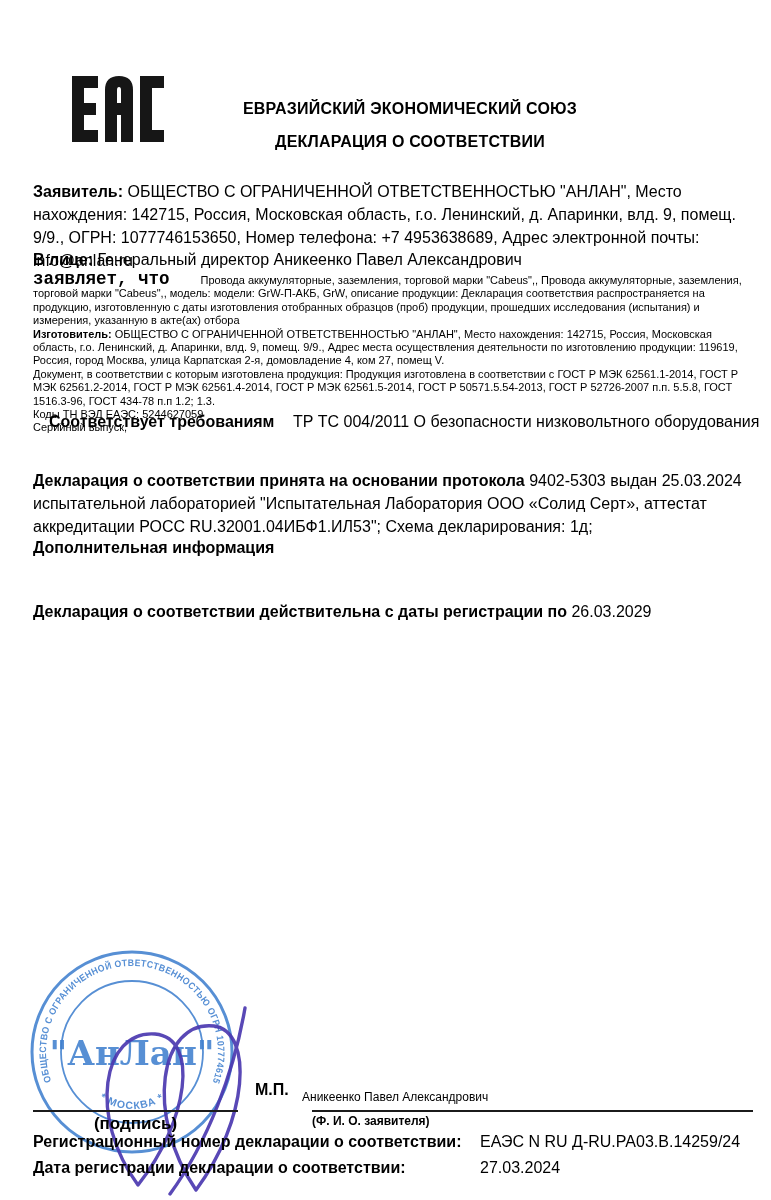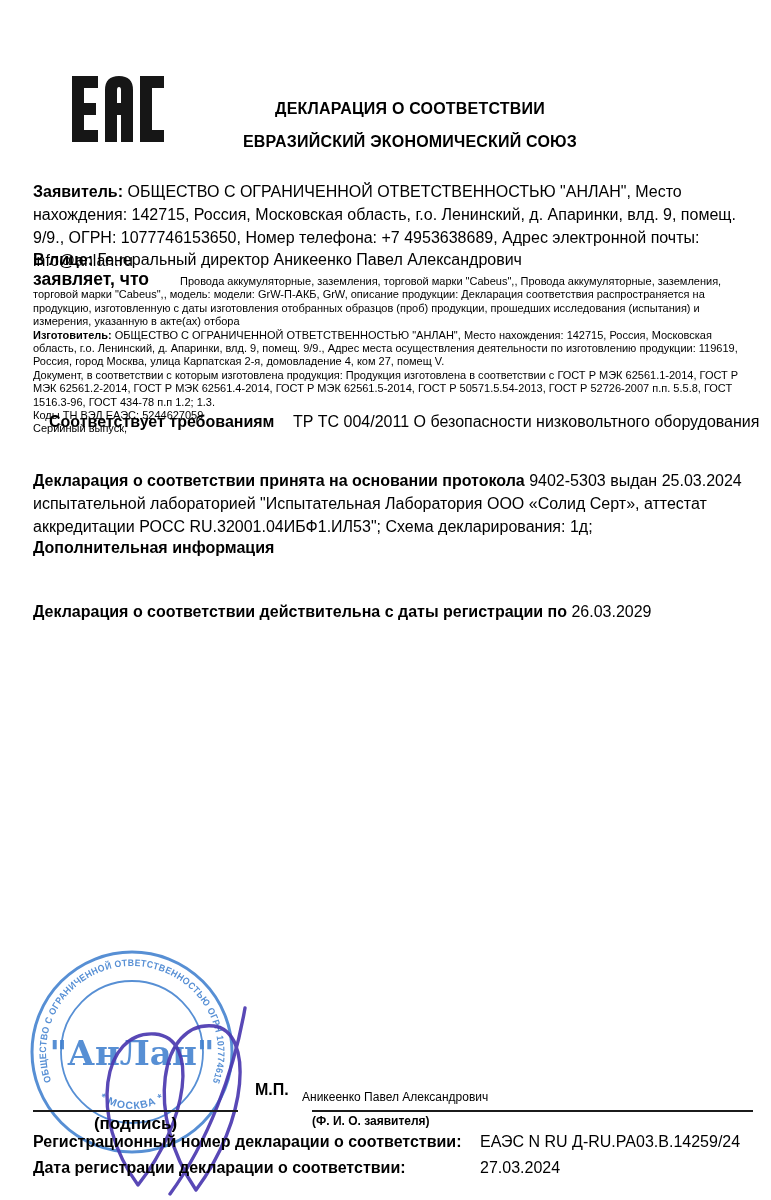--- a/index.html
+++ b/index.html
@@ -12,21 +12,21 @@
   .b { font-weight:bold; }
   
   .titles { left:60px; top:100px; width:700px; text-align:center; }
   .title-line { font-size:16px; font-weight:bold; letter-spacing:.2px; }
   .title-line + .title-line { margin-top:15px; }
   
   .para { left:33px; width:724px; font-size:16px; line-height:23px; }
   .p-applicant { top:180px; }
   .p-person    { top:248px; }
   .p-declares  { top:273px; font-size:11px; line-height:13.4px; }
-  .declares-label { font-size:17.5px; font-weight:bold; margin-right:28px; line-height:13.4px; }
+  .declares-label { font-size:17.5px; font-weight:bold; margin-right:28px; line-height:13.4px;font-family:Liberation Mono, monospace; }
   .p-compliance { top:410px;margin-left:16px; }
   .p-compliance .lbl { margin-right:14px; }
   .p-basis     { top:469px; }
   .p-additional{ top:536px; }
   .p-validity  { top:600px; }
   .block { display:block; }
   
   .stamp-svg { left:22px; top:942px; }
   .mp { left:255px; top:1081px; font-size:16px; font-weight:bold; }
   .sig-line  { left:33px;  top:1110px; width:205px; border-top:2px solid #1b1b1b; height:0; }
@@ -58,22 +58,22 @@
     <path d="M33 66 L33 14 Q33 0 47 0 Q61 0 61 14 L61 66 L49 66 L49 14 Q49 11 47 11 Q45 11 45 14 L45 66 Z"></path>
     <rect x="39" y="27" width="16" height="12"></rect>
 
     <rect x="68" y="0" width="12" height="66"></rect>
     <rect x="68" y="0" width="24" height="12"></rect>
     <rect x="68" y="54" width="24" height="12"></rect>
   </g>
 </svg>
 
 <div class="abs titles">
+  <div class="title-line">ЕВРАЗИЙСКИЙ ЭКОНОМИЧЕСКИЙ СОЮЗ</div>
   <div class="title-line">ДЕКЛАРАЦИЯ О СООТВЕТСТВИИ</div>
-  <div class="title-line">ЕВРАЗИЙСКИЙ ЭКОНОМИЧЕСКИЙ СОЮЗ</div>
 </div>
 
 <div class="abs para p-applicant">
   <span class="b">Заявитель:</span>
   <span>ОБЩЕСТВО С ОГРАНИЧЕННОЙ ОТВЕТСТВЕННОСТЬЮ "АНЛАН", Место нахождения: 142715, Россия, Московская область, г.о. Ленинский, д. Апаринки, влд. 9, помещ. 9/9., ОГРН: 1077746153650, Номер телефона: +7 4953638689, Адрес электронной почты: info@anlan.ru</span>
 </div>
 
 <div class="abs para p-person">
   <span class="b">В лице:</span>
   <span>Генеральный директор Аникеенко Павел Александрович</span>

